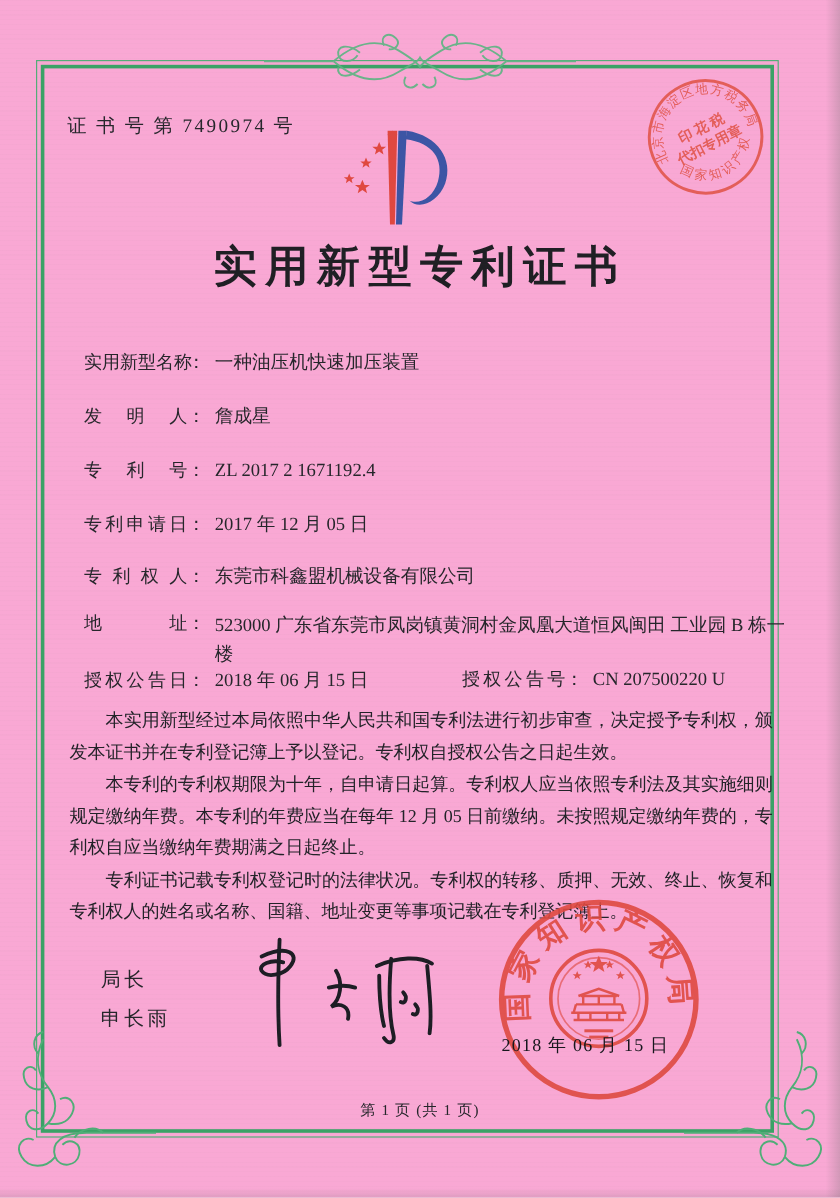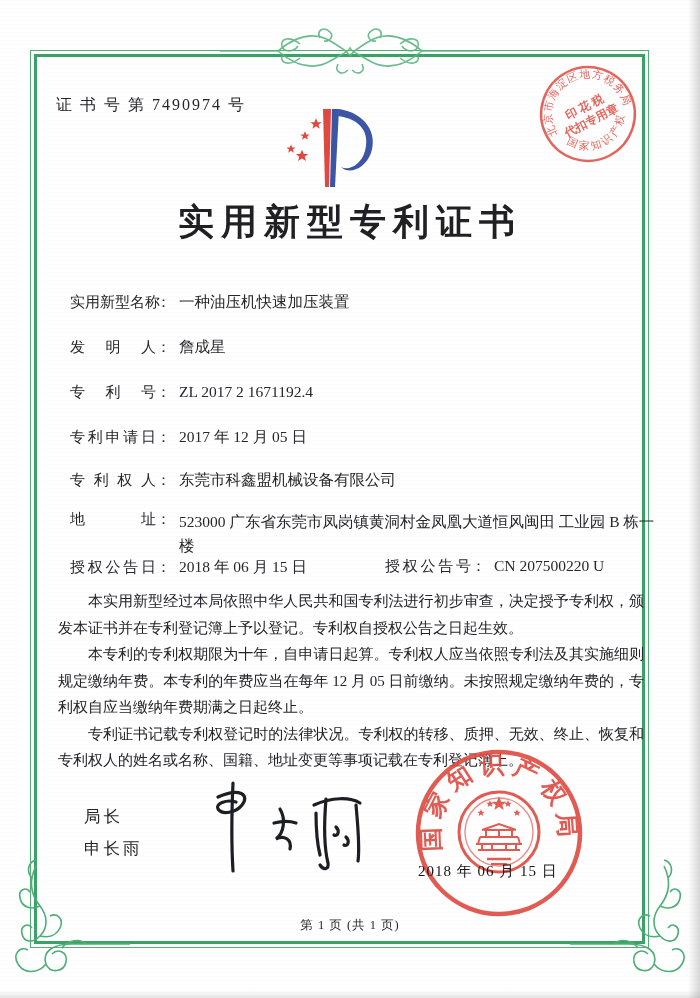--- a/index.html
+++ b/index.html
@@ -3,21 +3,21 @@
 <meta charset="utf-8">
 <style>
   html,body{margin:0;padding:0;}
   body{
     width:700px;height:998px;
     font-family:"Liberation Serif","DejaVu Serif",serif;
     background:#ddd;
   }
   .paper{
     position:relative;width:700px;height:998px;
-    background:#ffffff;color:#26262b;overflow:hidden;
+    background:#f9a8d4;color:#26262b;overflow:hidden;
   }
   .paper::after{ 
     content:"";position:absolute;inset:0;pointer-events:none;
     background:repeating-linear-gradient(to bottom,rgba(90,110,90,.018) 0 1px,transparent 1px 4px);
   }
   .scan-edge-right{position:absolute;top:0;right:0;width:12px;height:100%;
     background:linear-gradient(to right,rgba(0,0,0,0),rgba(110,110,110,.28));}
   .scan-edge-bottom{position:absolute;bottom:0;left:0;width:100%;height:8px;
     background:linear-gradient(to bottom,rgba(0,0,0,0),rgba(110,110,110,.18));}
 

